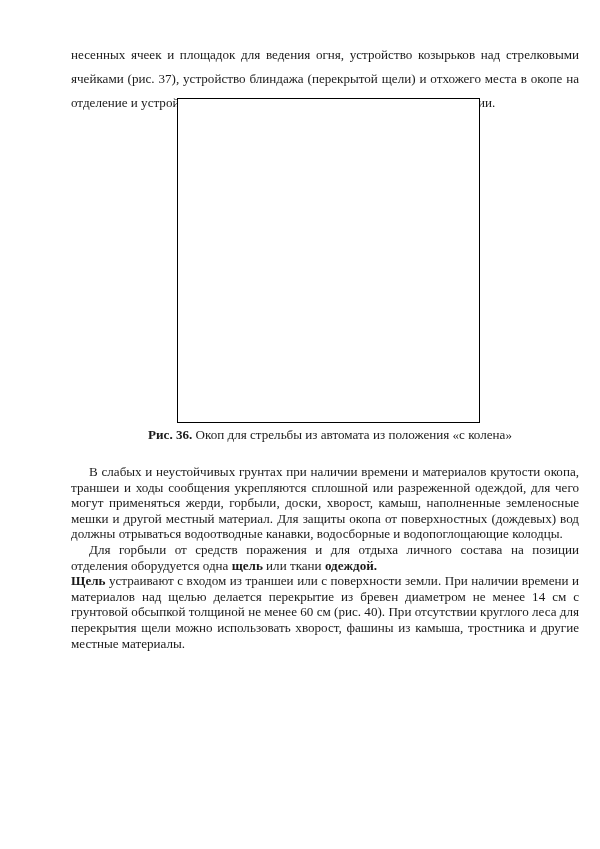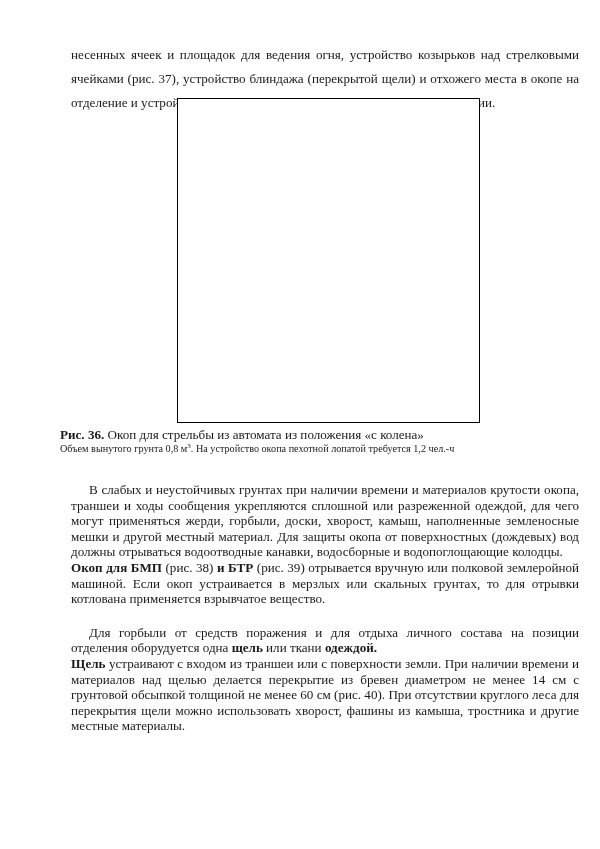--- a/index.html
+++ b/index.html
@@ -3,27 +3,27 @@
 <meta charset="utf-8">
 <style>
   html, body { margin: 0; padding: 0; background: #ffffff; }
   body { width: 600px; height: 849px; position: relative; overflow: hidden; }
   .page {
     position: absolute; left: 71px; top: 43px; width: 508px;
     font-family: "Liberation Serif", "DejaVu Serif", serif;
     font-size: 13.1px; line-height: 24px; color: #1a1a1a;
   }
   p { margin: 0; text-align: justify; }
-  .ind { text-indent: 18px; margin-top: 18px; }
+  .ind { text-indent: 18px; }
   .figure-box {
     position: absolute; left: 177px; top: 98px; width: 303px; height: 325px;
     border: 1.5px solid #000; box-sizing: border-box; background: #fff;
   }
   .caption {
-    position: absolute; left: 60px; top: 427px; width: 540px; text-align: left;
+    position: absolute; left: 60px; top: 427px; width: 540px; text-align: center;
     font-family: "Liberation Serif", "DejaVu Serif", serif; color: #1a1a1a;
   }
   .caption .main { font-size: 13.1px; line-height: 15px; }
   .caption .sub { font-size: 10.2px; line-height: 13px; }
   .body2 { position: absolute; left: 71px; top: 464px; width: 508px;
     font-family: "Liberation Serif", "DejaVu Serif", serif;
     font-size: 13.1px; line-height: 15.6px; color: #1a1a1a; }
   b { font-weight: bold; }
   sup { font-size: 7px; vertical-align: 4px; line-height: 0; }
 </style>
@@ -31,21 +31,19 @@
 <body>
 
 <div class="page">
   <p>несенных ячеек и площадок для ведения огня, устройство козырьков над стрелковыми ячейками (рис. 37), устройство блиндажа (перекрытой щели) и отхожего места в окопе на отделение и устройство щели в окопе для БМП (БТР) на основной позиции.</p>
 </div>
 
 <div class="figure-box"></div>
 
 <div class="caption">
   <div class="main"><b>Рис. 36.</b><span> Окоп для стрельбы из автомата из положения «с колена»</span></div>
-  <div class="sub"><span>Объем вынутого грунта 0,8 м</span><sup>3</sup><span>. На устройство окопа пехотной лопатой требуется 1,2 чел.-ч</span></div>
 </div>
 
 <div class="body2">
   <p class="ind">В слабых и неустойчивых грунтах при наличии времени и материалов крутости окопа, траншеи и ходы сообщения укрепляются сплошной или разреженной одеждой, для чего могут применяться жерди, горбыли, доски, хворост, камыш, наполненные земленосные мешки и другой местный материал. Для защиты окопа от поверхностных (дождевых) вод должны отрываться водоотводные канавки, водосборные и водопоглощающие колодцы.</p>
-  <p><b>Окоп для БМП</b><span> (рис. 38) </span><b>и БТР</b><span> (рис. 39) отрывается вручную или полковой землеройной машиной. Если окоп устраивается в мерзлых или скальных грунтах, то для отрывки котлована применяется взрывчатое вещество.</span></p>
   <p class="ind"><span>Для горбыли от средств поражения и для отдыха личного состава на позиции отделения оборудуется одна </span><b>щель</b><span> или ткани </span><b>одеждой.</b></p>
   <p><b>Щель</b><span> устраивают с входом из траншеи или с поверхности земли. При наличии времени и материалов над щелью делается перекрытие из бревен диаметром не менее 14 см с грунтовой обсыпкой толщиной не менее 60 см (рис. 40). При отсутствии круглого леса для перекрытия щели можно использовать хворост, фашины из камыша, тростника и другие местные материалы.</span></p>
 </div>
 
 </body></html>

